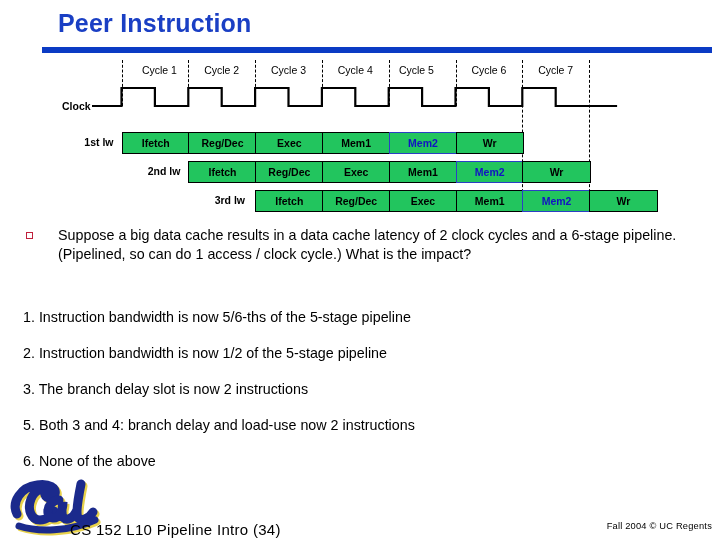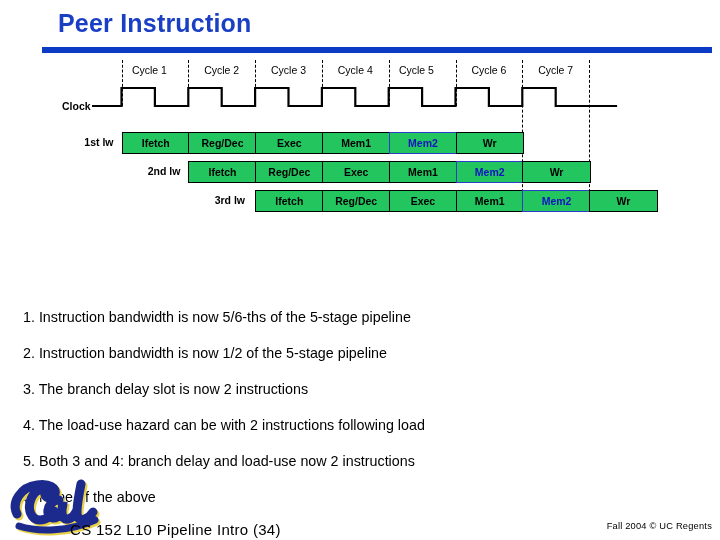--- a/index.html
+++ b/index.html
@@ -115,21 +115,21 @@
         <div class="divider" style="left: 188.3px; height: 46px;"></div>
         <div class="divider" style="left: 255.1px; height: 46px;"></div>
         <div class="divider" style="left: 321.9px; height: 46px;"></div>
         <div class="divider" style="left: 388.7px; height: 46px;"></div>
         <div class="divider" style="left: 455.5px; height: 46px;"></div>
         <div class="divider" style="left: 522.3px; height: 152px;"></div>
         <div class="divider" style="left: 589.1px; height: 152px;"></div>
       </div>
 
     <div id="cycle-labels">
-        <div class="cycle-label" style="left: 116px; width: 66.8px;">Cycle 1</div>
+        <div class="cycle-label" style="left: 126px; width: 66.8px;">Cycle 1</div>
         <div class="cycle-label" style="left: 188.3px; width: 66.8px;">Cycle 2</div>
         <div class="cycle-label" style="left: 255.1px; width: 66.8px;">Cycle 3</div>
         <div class="cycle-label" style="left: 321.9px; width: 66.8px;">Cycle 4</div>
         <div class="cycle-label" style="left: 383px; width: 66.8px;">Cycle 5</div>
         <div class="cycle-label" style="left: 455.5px; width: 66.8px;">Cycle 6</div>
         <div class="cycle-label" style="left: 522.3px; width: 66.8px;">Cycle 7</div>
       </div>
 
     <div class="clock-label">Clock</div>
     <svg class="clock-svg" width="720" height="40">
@@ -160,26 +160,29 @@
           <div class="stage" style="left: 255.1px; width: 68.5px;">Ifetch</div>
           <div class="stage" style="left: 321.9px; width: 68.5px;">Reg/Dec</div>
           <div class="stage" style="left: 388.7px; width: 68.5px;">Exec</div>
           <div class="stage" style="left: 455.5px; width: 68.5px;">Mem1</div>
           <div class="stage hl" style="left: 522.3px; width: 68.5px;">Mem2</div>
           <div class="stage" style="left: 589.1px; width: 68.5px;">Wr</div>
         </div>
       </div>
   </div>
 
+  <div class="bullet-block">
+    <div class="bullet-sq"></div>
+    <div class="bullet-text">Suppose a big data cache results in a data cache latency of 2 clock cycles and a 6-stage pipeline. (Pipelined, so can do 1 access / clock cycle.) What is the impact?</div>
+  </div>
 
   <div class="answers" id="answers">
       <div class="answer">1. Instruction bandwidth is now 5/6-ths of the 5-stage pipeline</div>
       <div class="answer">2. Instruction bandwidth is now 1/2 of the 5-stage pipeline</div>
       <div class="answer">3. The branch delay slot is now 2 instructions</div>
-      <div class="answer">4. The load-use hazard can be with 2 instructions following load</div>
       <div class="answer">5. Both 3 and 4: branch delay and load-use now 2 instructions</div>
       <div class="answer">6. None of the above</div>
     </div>
 
   <svg class="cal-logo" viewBox="0 0 120 58">
     <g transform="translate(3,3)">
       <path d="M10,34 C4,22 14,7 30,5 C42,3 50,8 48,14 C46,19 39,19 38,15 C37,11 41,10 41,10 C38,7 28,9 24,19 C20,29 24,40 33,40 C40,40 45,35 47,31" fill="none" stroke="#E8D24B" stroke-width="9" stroke-linecap="round"></path>
       <path d="M52,20 C46,20 40,26 41,33 C42,39 49,40 53,34 C56,29 56,22 56,22 C55,28 54,35 57,38 C60,41 66,38 69,32" fill="none" stroke="#E8D24B" stroke-width="9" stroke-linecap="round"></path>
       <path d="M74,4 C74,4 70,24 70,32 C70,39 73,41 78,39 C83,37 86,32 86,32" fill="none" stroke="#E8D24B" stroke-width="9" stroke-linecap="round"></path>
       <path d="M12,46 C30,52 62,52 88,40" fill="none" stroke="#E8D24B" stroke-width="7" stroke-linecap="round"></path>

